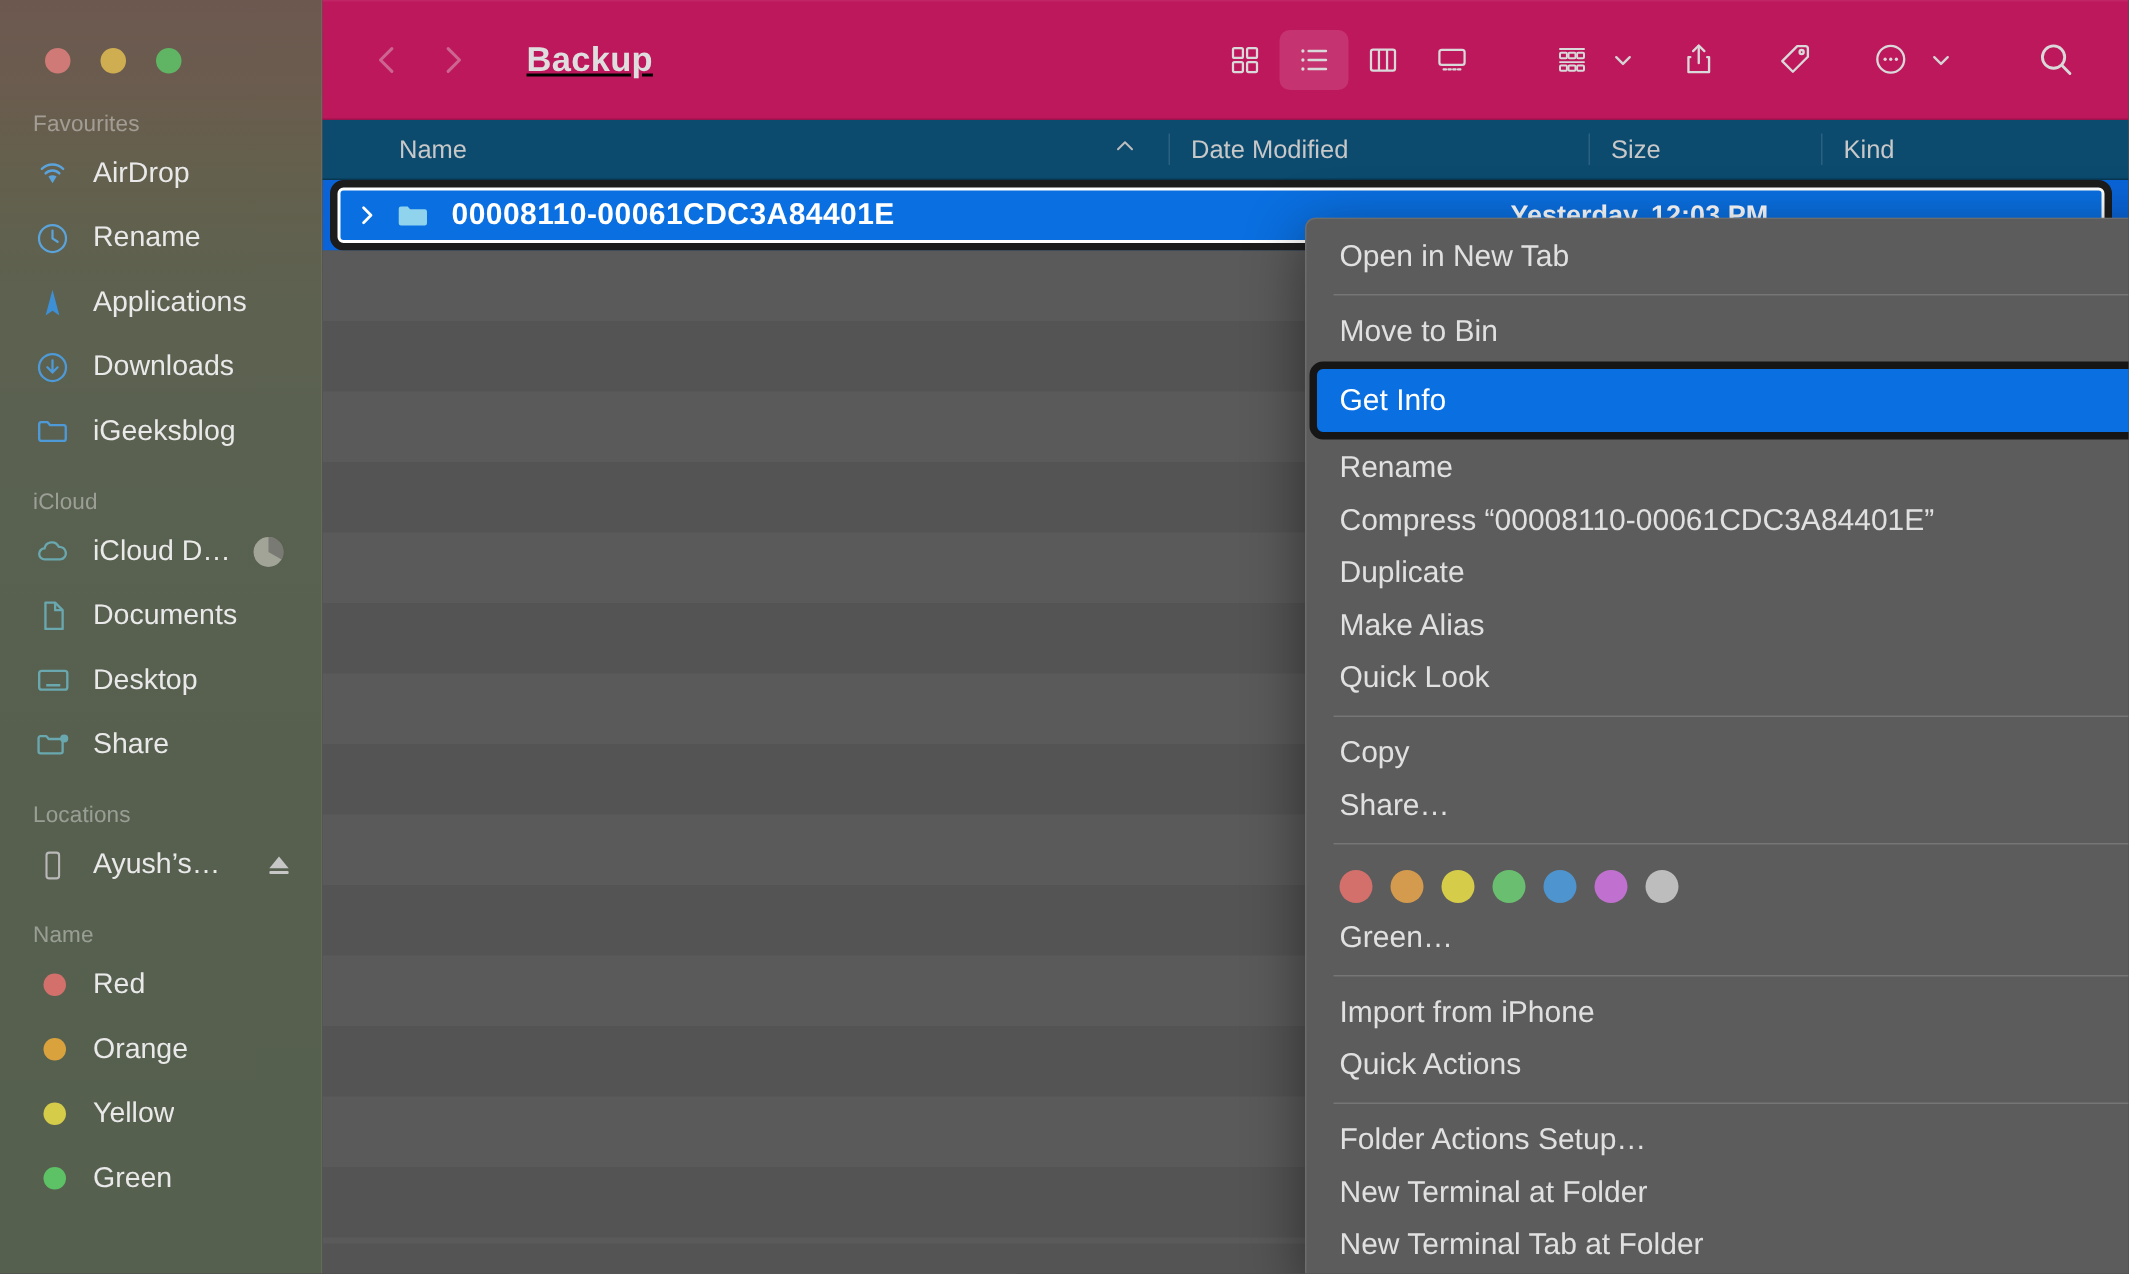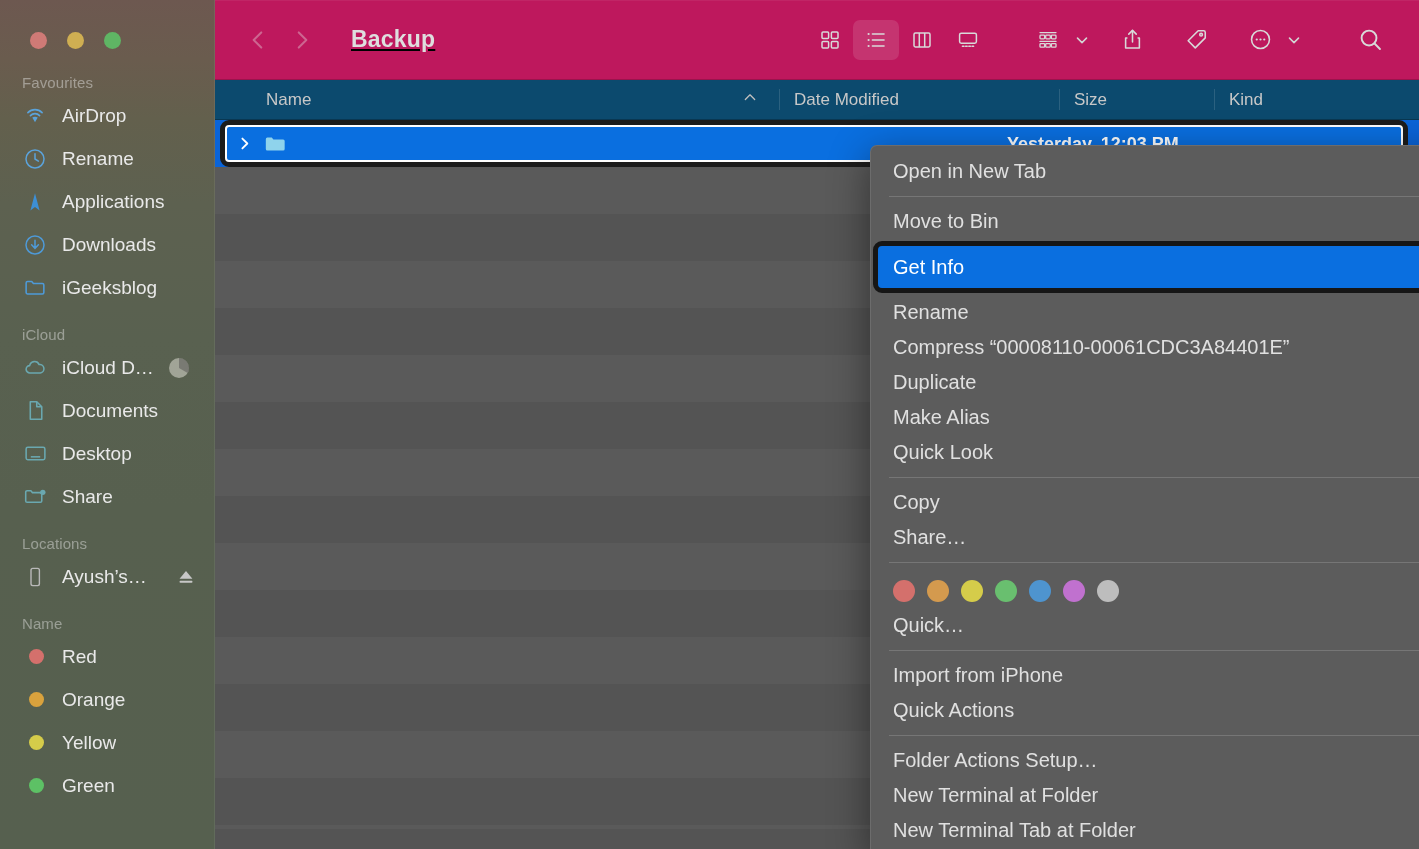--- a/index.html
+++ b/index.html
@@ -470,20 +470,21 @@
             <span class="disclosure">
               <svg width="17" height="17" viewBox="0 0 24 24" fill="none" stroke="#fff" stroke-width="2.6" stroke-linecap="round" stroke-linejoin="round">
                   <path d="M9 5 16 12 9 19"></path>
                 </svg>
             </span>
             <span class="folder-ico">
               <svg width="26" height="26" viewBox="0 0 24 24">
                 <path d="M2.6 7.5a1.4 1.4 0 0 1 1.4-1.4h4.1l1.5 1.8h9a1.4 1.4 0 0 1 1.4 1.4v7.2a1.4 1.4 0 0 1-1.4 1.4H4a1.4 1.4 0 0 1-1.4-1.4Z" fill="#8fd3ec"></path>
               </svg>
             </span>
+            <span class="row-name">00008110-00061CDC3A84401E</span>
             <span class="row-date">Yesterday, 12:03 PM</span>
 
           </div>
           <div class="sel-outline"></div>
         </div>
       </div>
 
       <div class="row alt"></div>
       <div class="row"></div>
       <div class="row alt"></div>
@@ -550,21 +551,21 @@
         <span class="sw" style="background:#d4706c"></span>
         <span class="sw" style="background:#d49a4e"></span>
         <span class="sw" style="background:#d5cc4a"></span>
         <span class="sw" style="background:#69bf6f"></span>
         <span class="sw" style="background:#4e94cf"></span>
         <span class="sw" style="background:#c071cf"></span>
         <span class="sw" style="background:#bdbdbd"></span>
       </div>
 
       <div class="mi">
-        <span>Quick…</span>
+        <span>Green…</span>
       </div>
 
       <div class="mi-sep"></div>
 
       <div class="mi">
         <span>Import from iPhone</span>
 
       </div>
       <div class="mi">
         <span>Quick Actions</span>

